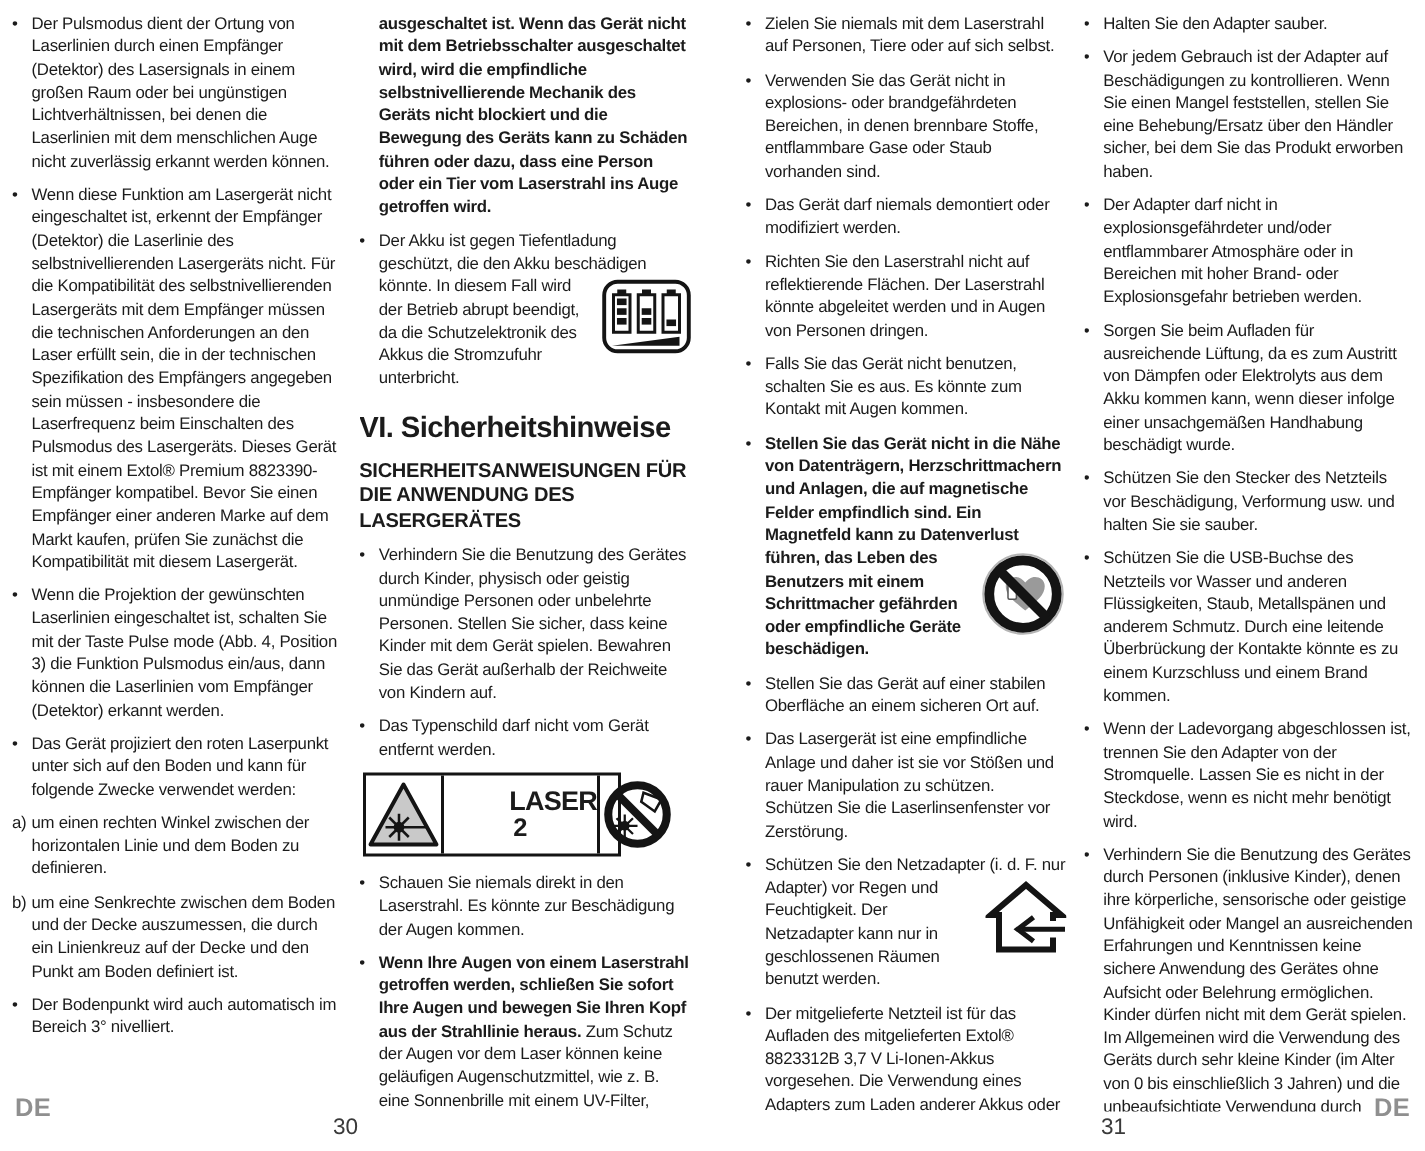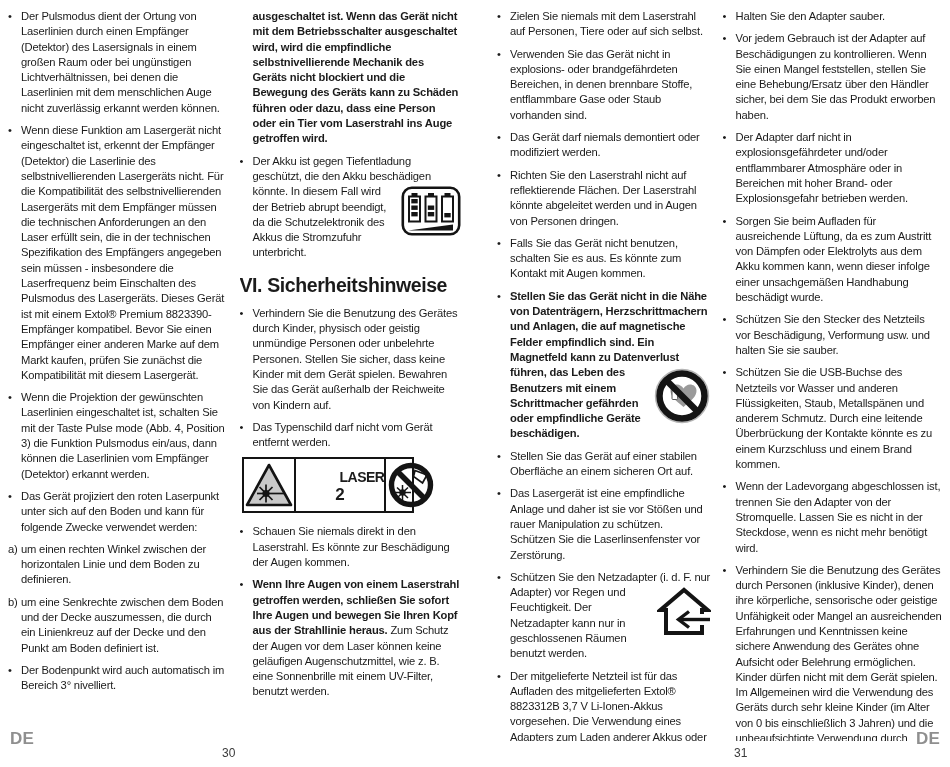--- a/index.html
+++ b/index.html
@@ -24,27 +24,27 @@
   .marker{flex:0 0 13px;}
   .body{flex:1 1 auto;min-width:0;}
   .b{font-weight:bold;margin-top:16px;}
   .cont .marker{visibility:hidden;}
   
   .ficon{float:right;margin:2px 0 2px 7px;line-height:0;}
   
   .laser-sign{display:flex;border:2.5px solid #141414;width:168px;height:52px;margin:3px 0 11px 2px;background:#fff;}
   .ls-cell{flex:1 1 0;display:flex;align-items:center;justify-content:center;}
   .ls-cell + .ls-cell{border-left:2.5px solid #141414;}
-  .ls-word{font-weight:bold;font-size:14px;line-height:18px;letter-spacing:-0.5px;text-align:center;margin-left:44px;}
+  .ls-word{font-weight:bold;font-size:18px;line-height:18px;letter-spacing:-0.5px;text-align:center;margin-left:44px;}
   .ls-num{font-weight:bold;font-size:17px;line-height:17px;text-align:center;}
   
   .de-mark{position:absolute;bottom:18px;font-weight:bold;font-size:17px;color:#8f8f8f;letter-spacing:0.2px;}
   .de-left{left:10px;}
   .de-right{right:10px;}
-  .pagenum{position:absolute;bottom:7px;font-size:12px;color:#3a3a3a;}
+  .pagenum{position:absolute;bottom:7px;font-size:15px;color:#3a3a3a;}
   .pn-left{left:222px;}
   .pn-right{left:734px;}
 </style>
 </head>
 <body>
 
 <div class="spread">
 
   <div class="col col1">
     <div>
@@ -106,20 +106,21 @@
     <rect x="43.5" y="7" width="6" height="3.5" fill="#141414"></rect>
     <rect x="41" y="10.5" width="11" height="25" fill="none" stroke="#141414" stroke-width="2"></rect>
     <rect x="43.3" y="27" width="6.4" height="4.4" fill="#141414"></rect>
     <polygon points="7,44.5 52,38.5 52,44.5" fill="#141414"></polygon>
   </svg></span>
 <span>wird der Betrieb abrupt beendigt, da die Schutzelektronik des Akkus die Stromzufuhr unterbricht.</span></span>
         </div>
       </div>
 
     <h1 class="big">VI. Sicherheitshinweise</h1>
+    <h3 class="sub">SICHERHEITSANWEISUNGEN FÜR DIE ANWENDUNG DES LASERGERÄTES</h3>
 
     <div>
         <div class="item">
           <span class="marker">•</span>
           <span class="body"><span>Verhindern Sie die Benutzung des Gerätes durch Kinder, physisch oder geistig unmündige Personen oder unbelehrte Personen. Stellen Sie sicher, dass keine Kinder mit dem Gerät spielen. Bewahren Sie das Gerät außerhalb der Reichweite von Kindern auf.</span></span>
         </div>
         <div class="item">
           <span class="marker">•</span>
           <span class="body"><span>Das Typenschild darf nicht vom Gerät entfernt werden.</span></span>
         </div>

